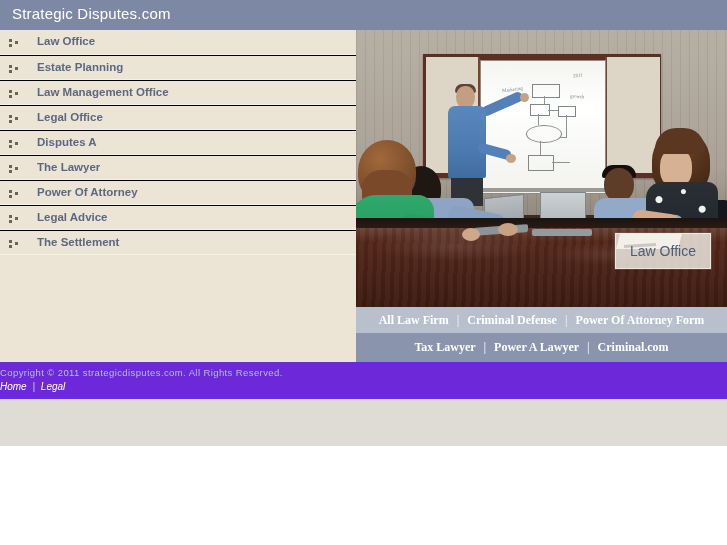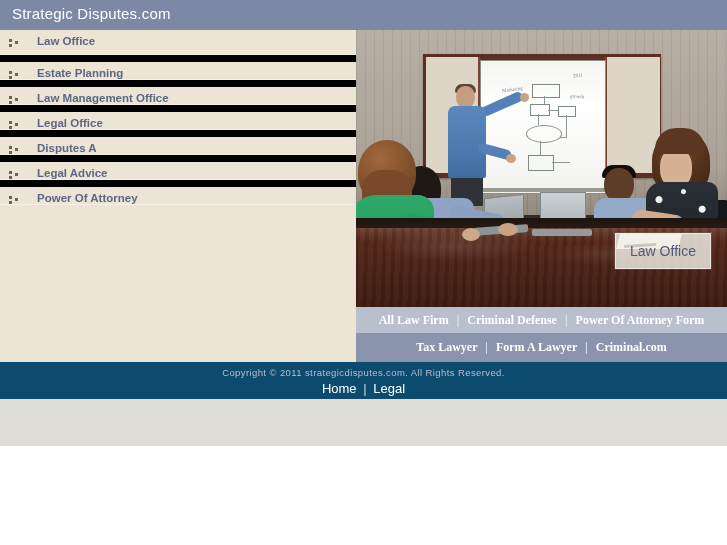--- a/index.html
+++ b/index.html
@@ -55,21 +55,21 @@
     left: 0; top: 0;
     width: 356px;
     list-style: none;
     margin: 0; padding: 0;
   }
   .menu-item {
     position: relative;
     height: 25px;
     box-sizing: border-box;
     border-bottom: 1px solid #f5f1e6;
-    border-top: 7px solid #000000;
+    border-top: 1px solid #000000;
   }
   .menu-item:first-child { border-top: none; }
   .bullet-icon {
     position: absolute;
     left: 9px; top: 9px;
     width: 11px; height: 8px;
   }
   .bullet-icon i {
     position: absolute;
     display: block;
@@ -483,39 +483,40 @@
   .linkbar-sep {
     color: #e6eaf0;
     padding: 0 5px;
   }
 
   
   #footer {
     position: absolute;
     left: 0; top: 362px;
     width: 727px; height: 37px;
-    background: #0c4a6e;
-    text-align: center;
+    background: #6d28d9;
+    text-align: left;
   }
   #copyright {
     position: absolute;
     left: 0; top: 5px;
     width: 727px;
     font-size: 9.5px;
     color: #b6bfd0;
     letter-spacing: 0.4px;
     white-space: nowrap;
   }
   #footer-links {
     position: absolute;
     left: 0; top: 19px;
     width: 727px;
-    font-size: 13px;
+    font-size: 10px;
     color: #ffffff;
     white-space: nowrap;
+    font-style: italic;
   }
   #footer-links a {
     color: #ffffff;
     text-decoration: none;
   }
   #footer-links .sep {
     color: #c8cfdb;
     padding: 0 3px;
   }
 
@@ -585,29 +586,45 @@
               <i></i>
             </span>
           <span class="menu-label">Disputes A</span>
         </li>
         <li class="menu-item">
           <span class="bullet-icon">
               <i></i>
               <i></i>
               <i></i>
             </span>
+          <span class="menu-label">The Lawyer</span>
+        </li>
+        <li class="menu-item">
+          <span class="bullet-icon">
+              <i></i>
+              <i></i>
+              <i></i>
+            </span>
+          <span class="menu-label">Power Of Attorney</span>
+        </li>
+        <li class="menu-item">
+          <span class="bullet-icon">
+              <i></i>
+              <i></i>
+              <i></i>
+            </span>
           <span class="menu-label">Legal Advice</span>
         </li>
         <li class="menu-item">
           <span class="bullet-icon">
               <i></i>
               <i></i>
               <i></i>
             </span>
-          <span class="menu-label">Power Of Attorney</span>
+          <span class="menu-label">The Settlement</span>
         </li>
       </ul>
 
     </div>
 
     <div id="hero">
       <div class="hero-wall"></div>
 
       <div class="board-frame"></div>
       <div class="board-wing-l"></div>
@@ -689,21 +706,21 @@
         <a href="#">Criminal Defense</a>
         <span class="linkbar-sep">|</span>
         <a href="#">Power Of Attorney Form</a>
       </div>
     </div>
 
     <div id="linkbar-bottom">
       <div class="linkbar-row">
         <a href="#">Tax Lawyer</a>
         <span class="linkbar-sep">|</span>
-        <a href="#">Form A Lawyer</a>
+        <a href="#">Power A Lawyer</a>
         <span class="linkbar-sep">|</span>
         <a href="#">Criminal.com</a>
       </div>
     </div>
 
   </div>
 
   <div id="footer">
     <div id="copyright">Copyright © 2011 strategicdisputes.com. All Rights Reserved.</div>
     <div id="footer-links">

